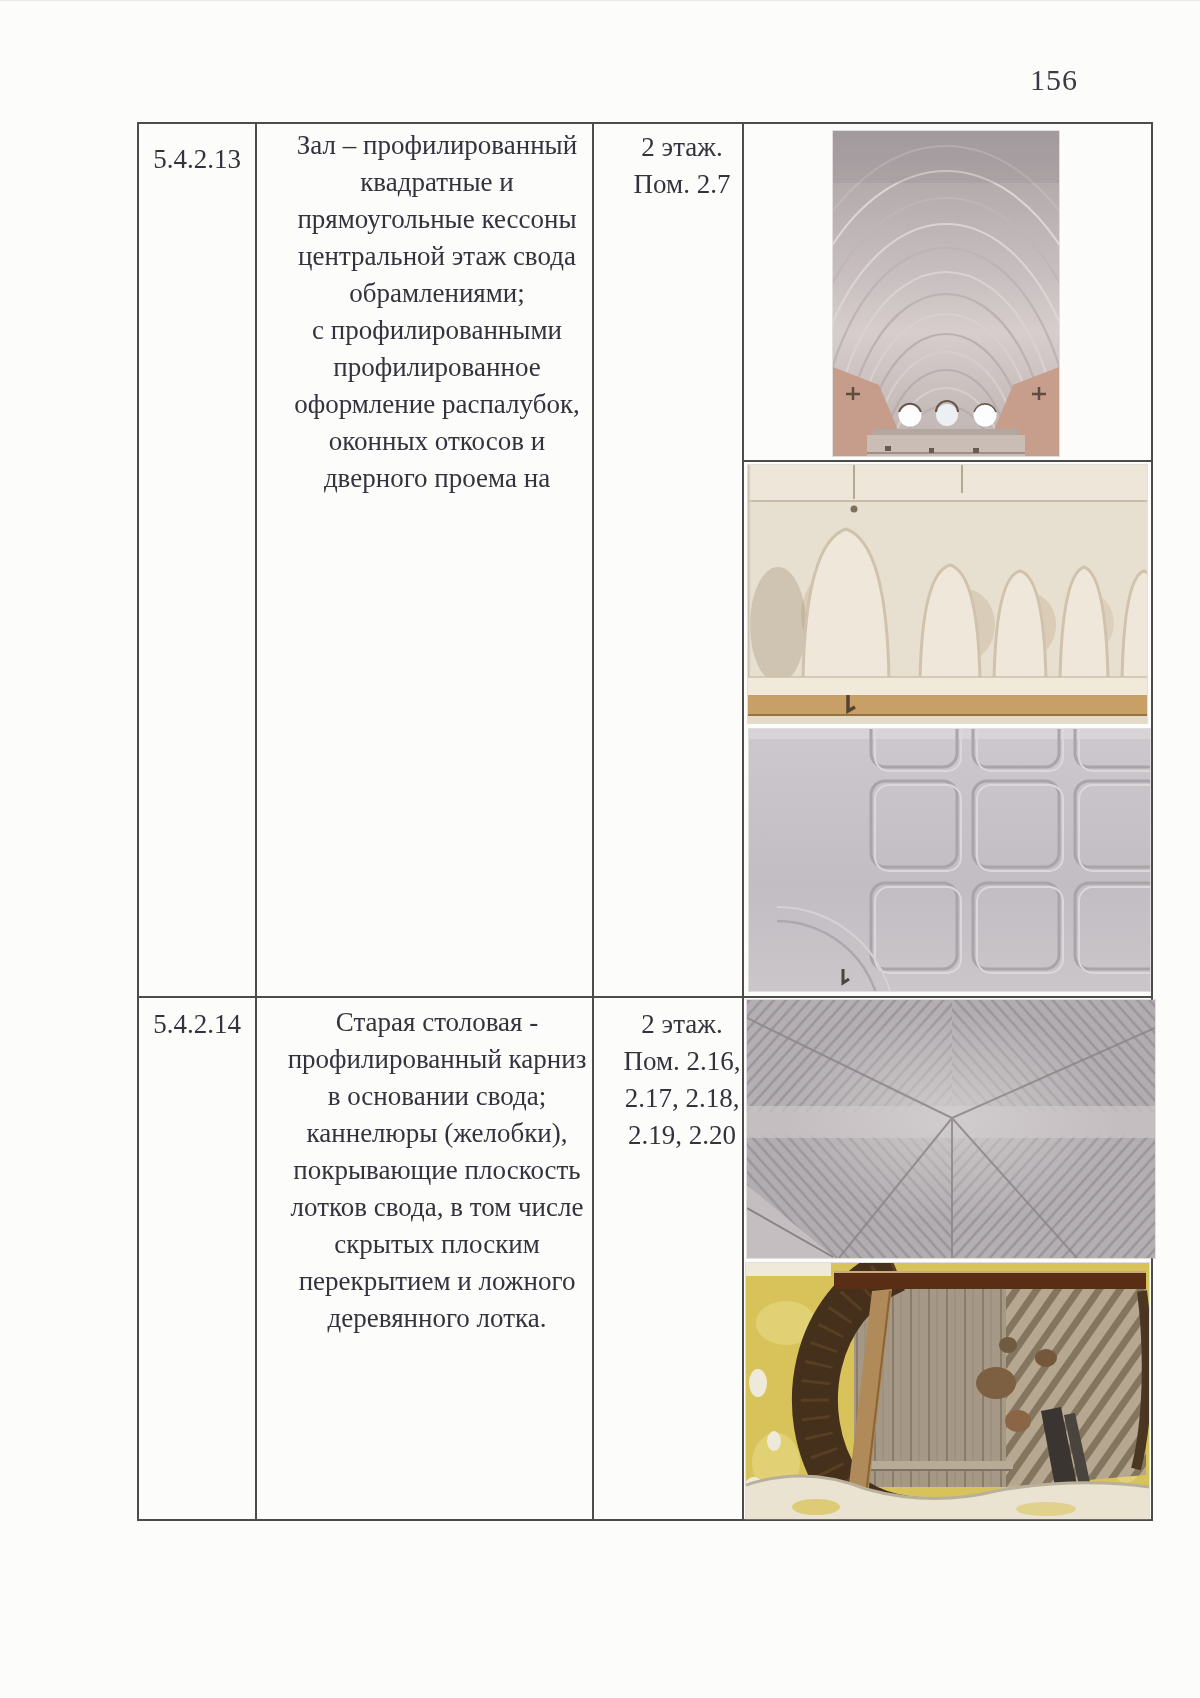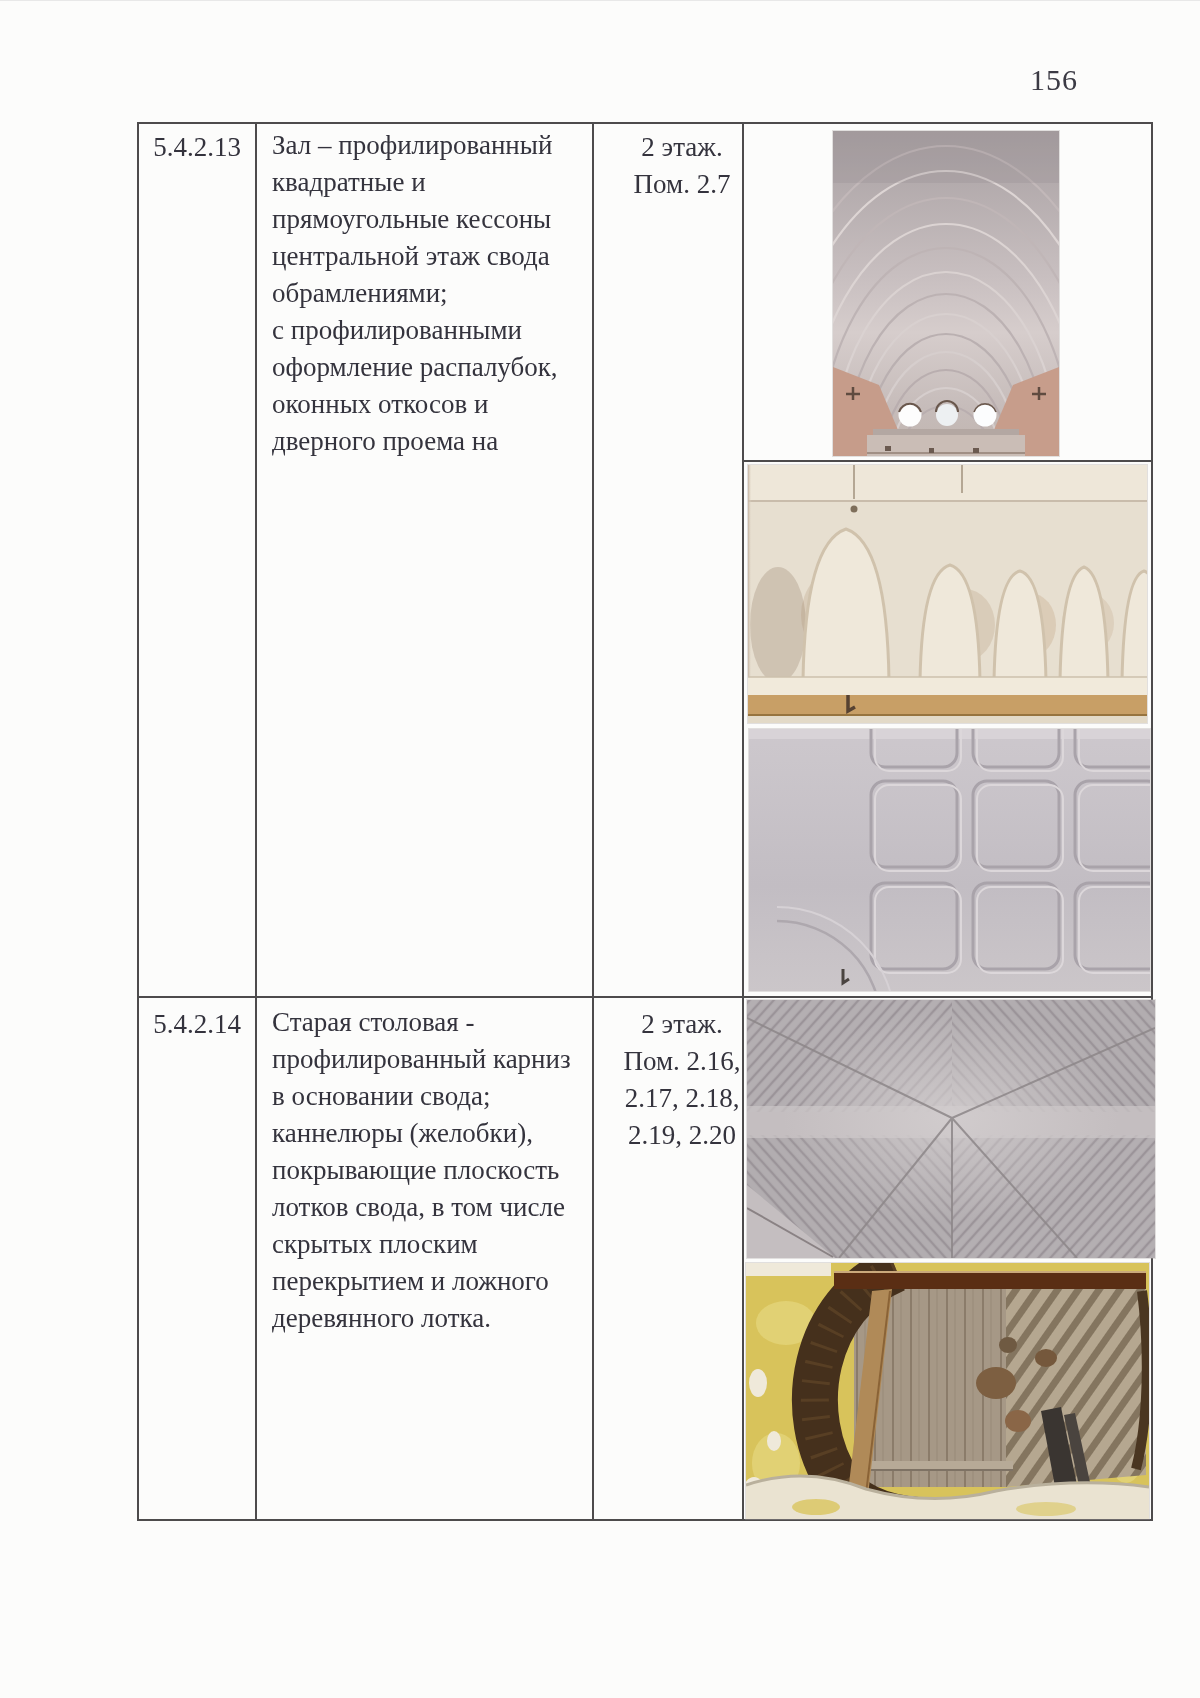--- a/index.html
+++ b/index.html
@@ -13,21 +13,21 @@
     overflow:hidden;
   }
   .page-number{
     position:absolute;left:1030px;top:62px;
     font-size:30px;letter-spacing:1px;color:#3b3a44;
   }
   .tbl{position:absolute;left:137px;top:121px;width:1016px;height:1399px;}
   .vline,.hline{position:absolute;background:#4d4b4c;}
   .vline{width:2px;}
   .hline{height:2px;}
-  .cell{position:absolute;font-size:27px;line-height:37px;}
+  .cell{position:absolute;font-size:27px;line-height:37px;text-align:center;}
   .num{width:116px;text-align:center;}
   .desc{left:122px;width:330px;padding-left:13px;}
   .desc .ln,.loc .ln{white-space:nowrap;}
   .loc{left:457px;width:176px;text-align:center;}
   .photo{position:absolute;outline:1px solid rgba(175,170,168,.35);}
   .photo svg{display:block;width:100%;height:100%;}
 </style>
 </head>
 <body>
 
@@ -40,28 +40,29 @@
     <div class="vline" style="left:0;top:0;height:1399px;"></div>
     <div class="vline" style="left:118px;top:0;height:1399px;"></div>
     <div class="vline" style="left:455px;top:0;height:1399px;"></div>
     <div class="vline" style="left:605px;top:0;height:1399px;"></div>
     <div class="vline" style="left:1014px;top:0;height:1399px;"></div>
     <div class="hline" style="left:0;top:0;width:1016px;"></div>
     <div class="hline" style="left:0;top:874px;width:1016px;"></div>
     <div class="hline" style="left:0;top:1397px;width:1016px;"></div>
     <div class="hline" style="left:607px;top:338px;width:407px;"></div>
 
-    <div class="cell num" style="left:2px;top:7px;text-align:center;">5.4.2.13</div>
+    <div class="cell num" style="left:2px;top:19px;text-align:center;">5.4.2.13</div>
     <div class="cell desc" style="top:5px;">
         <div class="ln">Зал – профилированный</div>
         <div class="ln">квадратные и</div>
         <div class="ln">прямоугольные кессоны</div>
         <div class="ln">центральной этаж свода</div>
         <div class="ln">обрамлениями;</div>
         <div class="ln">с профилированными</div>
+        <div class="ln">профилированное</div>
         <div class="ln">оформление распалубок,</div>
         <div class="ln">оконных откосов и</div>
         <div class="ln">дверного проема на</div>
       </div>
     <div class="cell loc" style="top:7px;">
         <div class="ln">2 этаж.</div>
         <div class="ln">Пом. 2.7</div>
       </div>
 
     <div class="cell num" style="left:2px;top:884px;">5.4.2.14</div>

